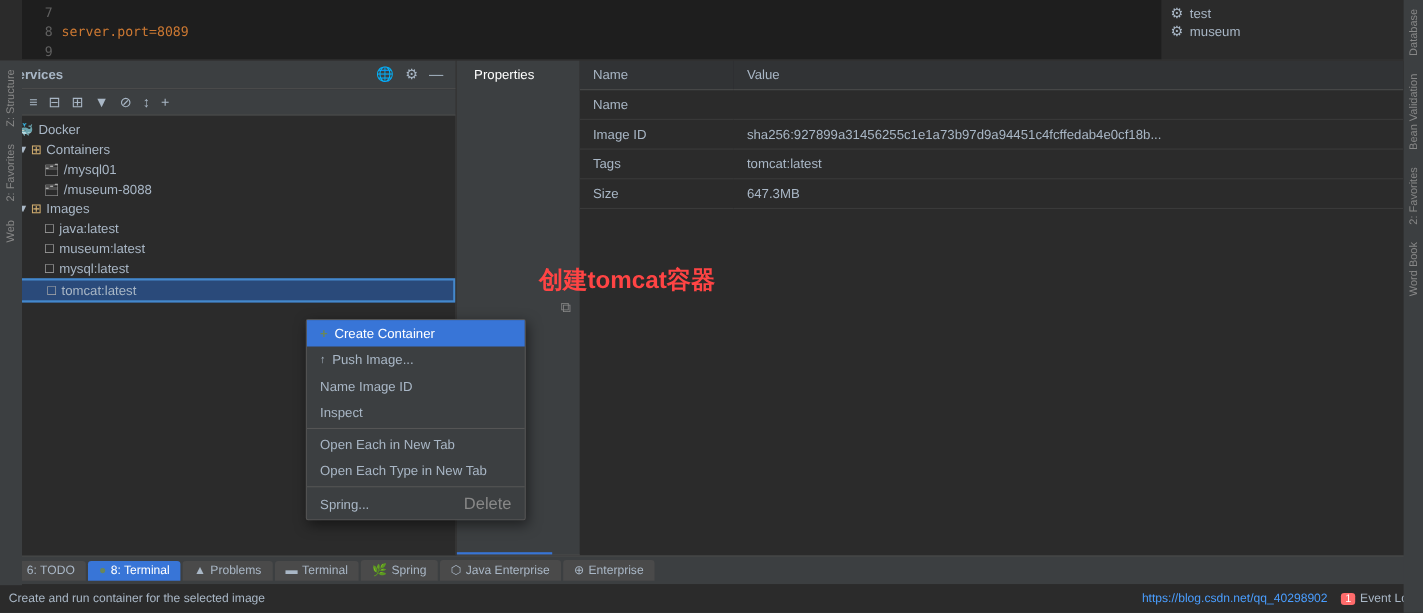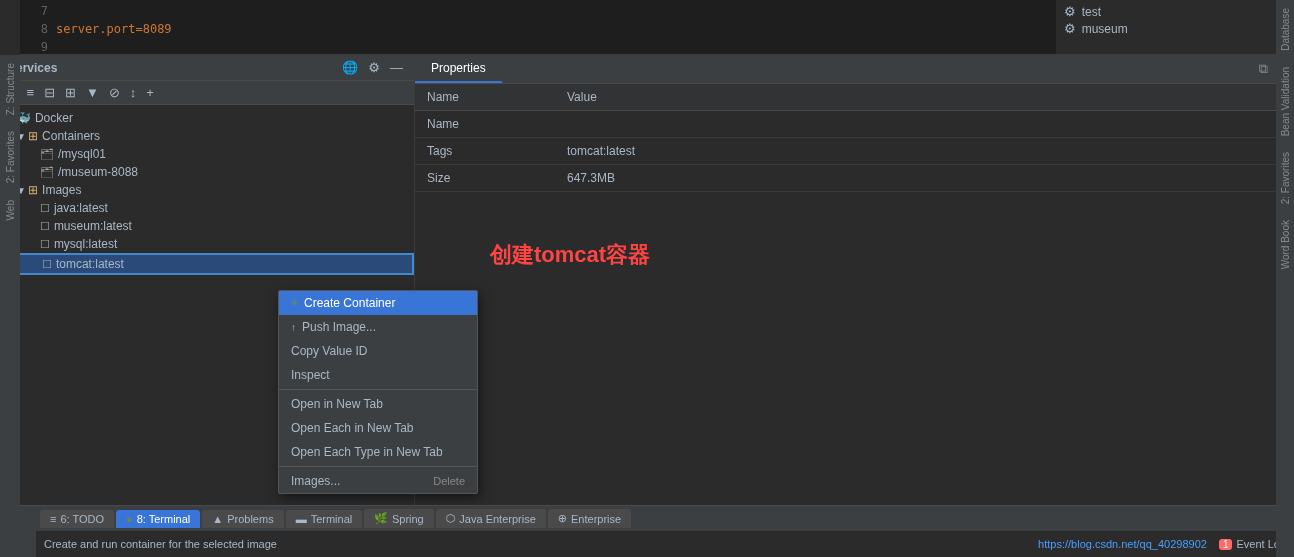--- a/index.html
+++ b/index.html
@@ -212,21 +212,21 @@
       cursor: pointer;
       font-size: 12px;
       color: #a9b7c6;
     }
     .context-item.highlighted {
       background: #3875d7;
       color: #fff;
     }
     .context-item .shortcut {
       color: #888;
-      font-size: 11px;
+      font-size: 15px;
     }
     .context-separator {
       height: 1px;
       background: #555;
       margin: 2px 0;
     }
     .context-plus { color: #6a8759; margin-right: 6px; font-weight: bold; }
     .context-push { color: #a9b7c6; margin-right: 6px; font-size: 10px; }
 
     
@@ -239,21 +239,20 @@
       font-weight: bold;
       pointer-events: none;
       z-index: 200;
     }
 
     
     .properties-panel {
       flex: 1;
       background: #2b2b2b;
       display: flex;
-      flex-direction: column;
     }
     .properties-tabs {
       display: flex;
       background: #3c3f41;
       border-bottom: 1px solid #4a4a4a;
     }
     .prop-tab {
       padding: 6px 16px;
       cursor: pointer;
       color: #a9b7c6;
@@ -296,21 +295,20 @@
     }
     .name-col { width: 140px; }
 
     
     .bottom-bar {
       height: 52px;
       background: #3c3f41;
       border-top: 1px solid #4a4a4a;
       display: flex;
       flex-direction: column;
-      padding-left: 36px;
     }
     .bottom-tabs {
       display: flex;
       align-items: center;
       height: 26px;
       padding: 0 4px;
       gap: 2px;
     }
     .bottom-tab {
       display: flex;
@@ -502,38 +500,35 @@
           <span>Create Container</span>
         </span>
       </div>
       <div class="context-item">
         <span style="display:flex;align-items:center;">
           <span class="context-push">↑</span>
           <span>Push Image...</span>
         </span>
       </div>
       <div class="context-item">
-        <span>Copy Value ID</span>
+        <span>Name Image ID</span>
       </div>
       <div class="context-item">
         <span>Inspect</span>
       </div>
       <div class="context-separator"></div>
       <div class="context-item">
-        <span>Open in New Tab</span>
-      </div>
-      <div class="context-item">
         <span>Open Each in New Tab</span>
       </div>
       <div class="context-item">
         <span>Open Each Type in New Tab</span>
       </div>
       <div class="context-separator"></div>
       <div class="context-item">
-        <span>Images...</span>
+        <span>Spring...</span>
         <span class="shortcut">Delete</span>
       </div>
     </div>
   </div>
 
   <div class="annotation-text">创建tomcat容器</div>
 
   <div class="properties-panel">
     <div class="properties-tabs">
       <div class="prop-tab active">Properties</div>
@@ -546,20 +541,24 @@
             <th class="name-col">Name</th>
             <th>Value</th>
           </tr>
         </thead>
         <tbody id="prop-tbody">
         <tr>
               <td>Name</td>
               <td></td>
             </tr>
             <tr>
+              <td>Image ID</td>
+              <td>sha256:927899a31456255c1e1a73b97d9a94451c4fcffedab4e0cf18b...</td>
+            </tr>
+            <tr>
               <td>Tags</td>
               <td>tomcat:latest</td>
             </tr>
             <tr>
               <td>Size</td>
               <td>647.3MB</td>
             </tr>
           </tbody>
       </table>
     </div>

